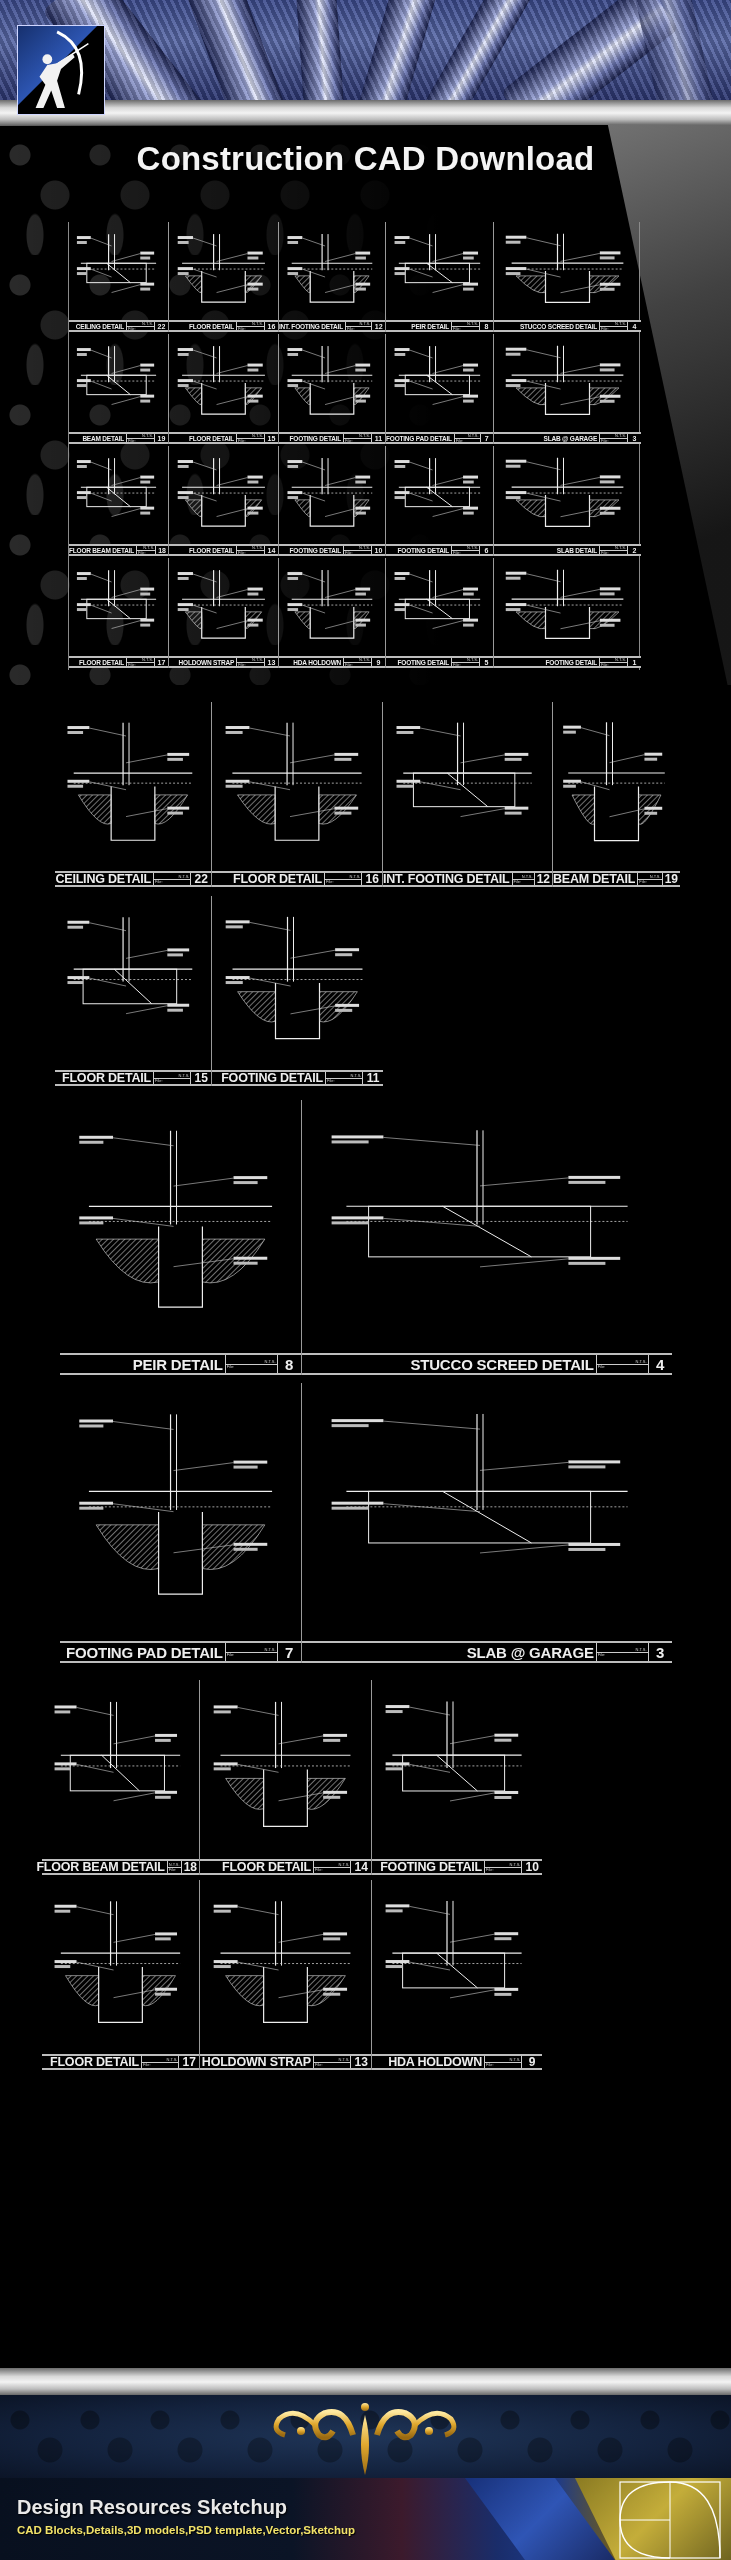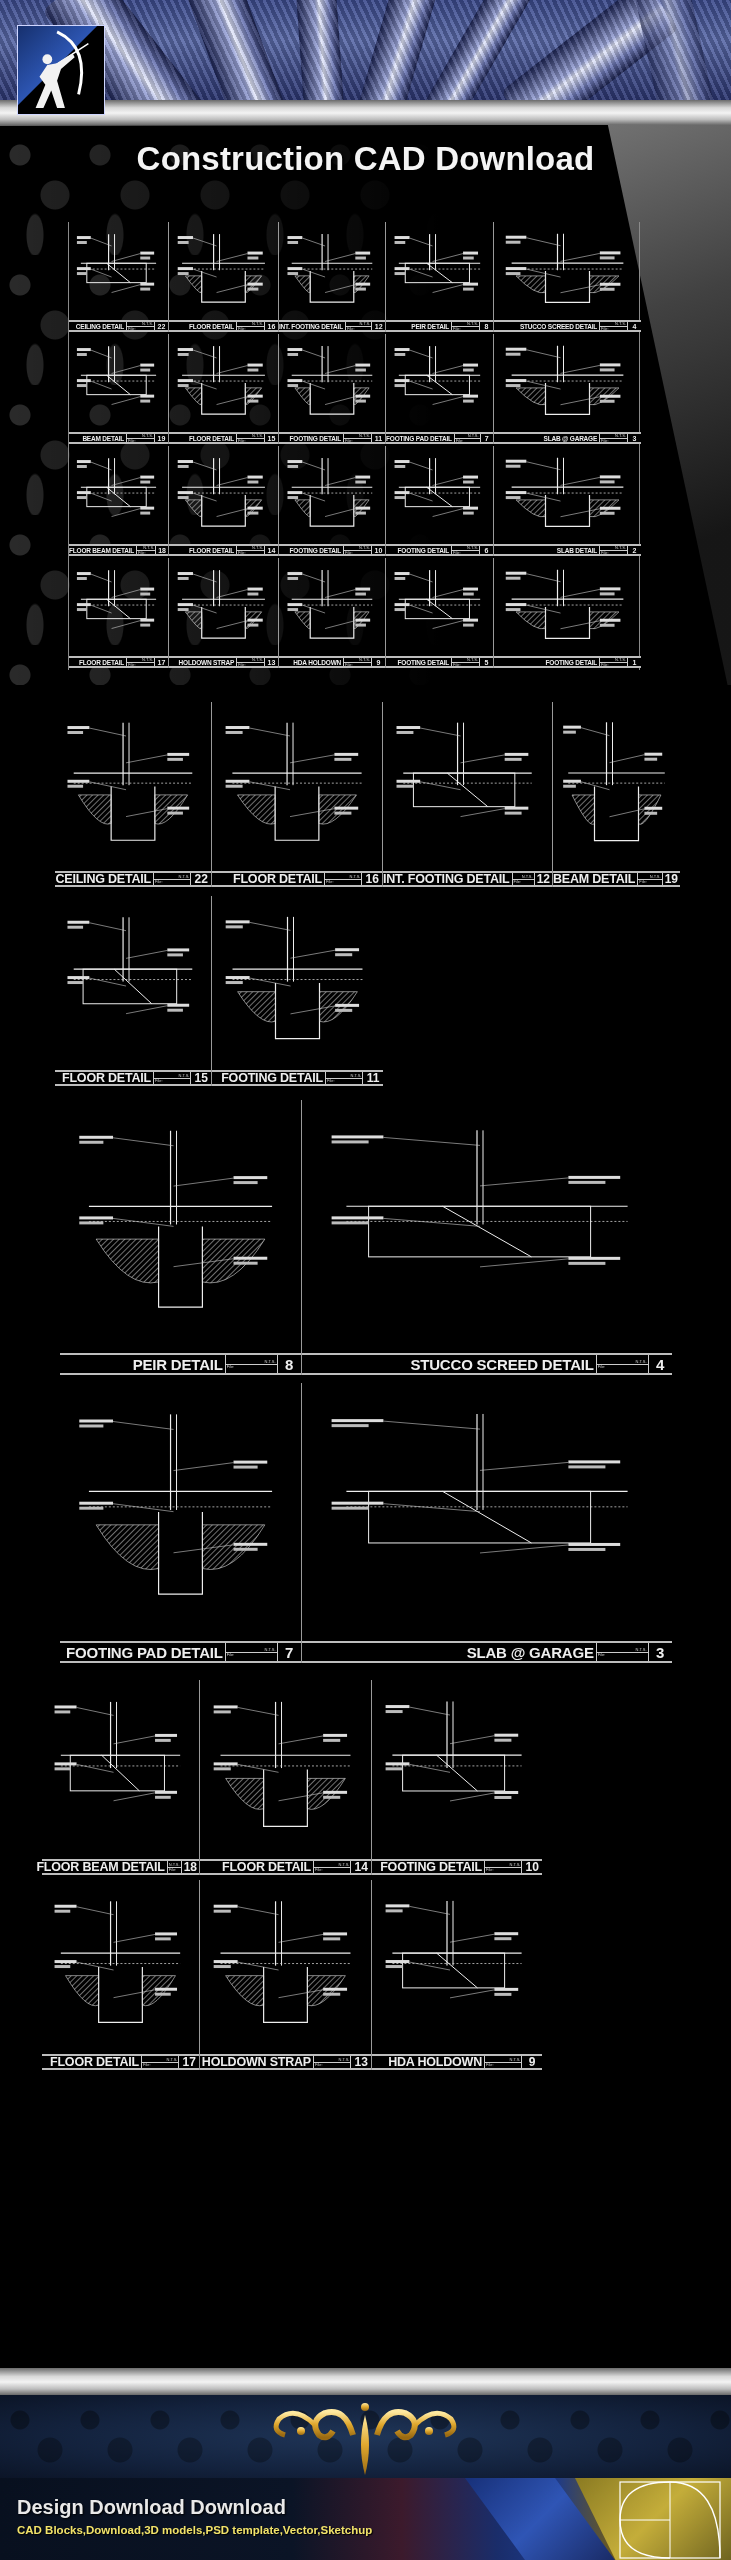--- a/index.html
+++ b/index.html
@@ -1410,14 +1410,14 @@
 <div class="ft-bot">
   <div class="blue"></div>
     <div class="gold"></div>
   <svg viewBox="0 0 120 82" style="position:absolute;left:610px;top:0;width:120px;height:82px;">
     <rect x="10" y="4" width="100" height="76" fill="none" stroke="#fff" stroke-width="1.2"></rect>
     <line x1="60" y1="4" x2="60" y2="80" stroke="#fff" stroke-width="1"></line>
     <line x1="10" y1="42" x2="60" y2="42" stroke="#fff" stroke-width="1"></line>
     <path d="M110 80 Q110 4 60 4 Q10 4 10 42 Q10 80 60 80" fill="none" stroke="#fff" stroke-width="1.4"></path>
   </svg>
 </div>
-<div class="ft-h">Design Download Download</div>
-<div class="ft-s">CAD Blocks,Download,3D models,PSD template,Vector,Sketchup</div>
+<div class="ft-h">Design Resources Sketchup</div>
+<div class="ft-s">CAD Blocks,Details,3D models,PSD template,Vector,Sketchup</div>
 
 </body></html>

